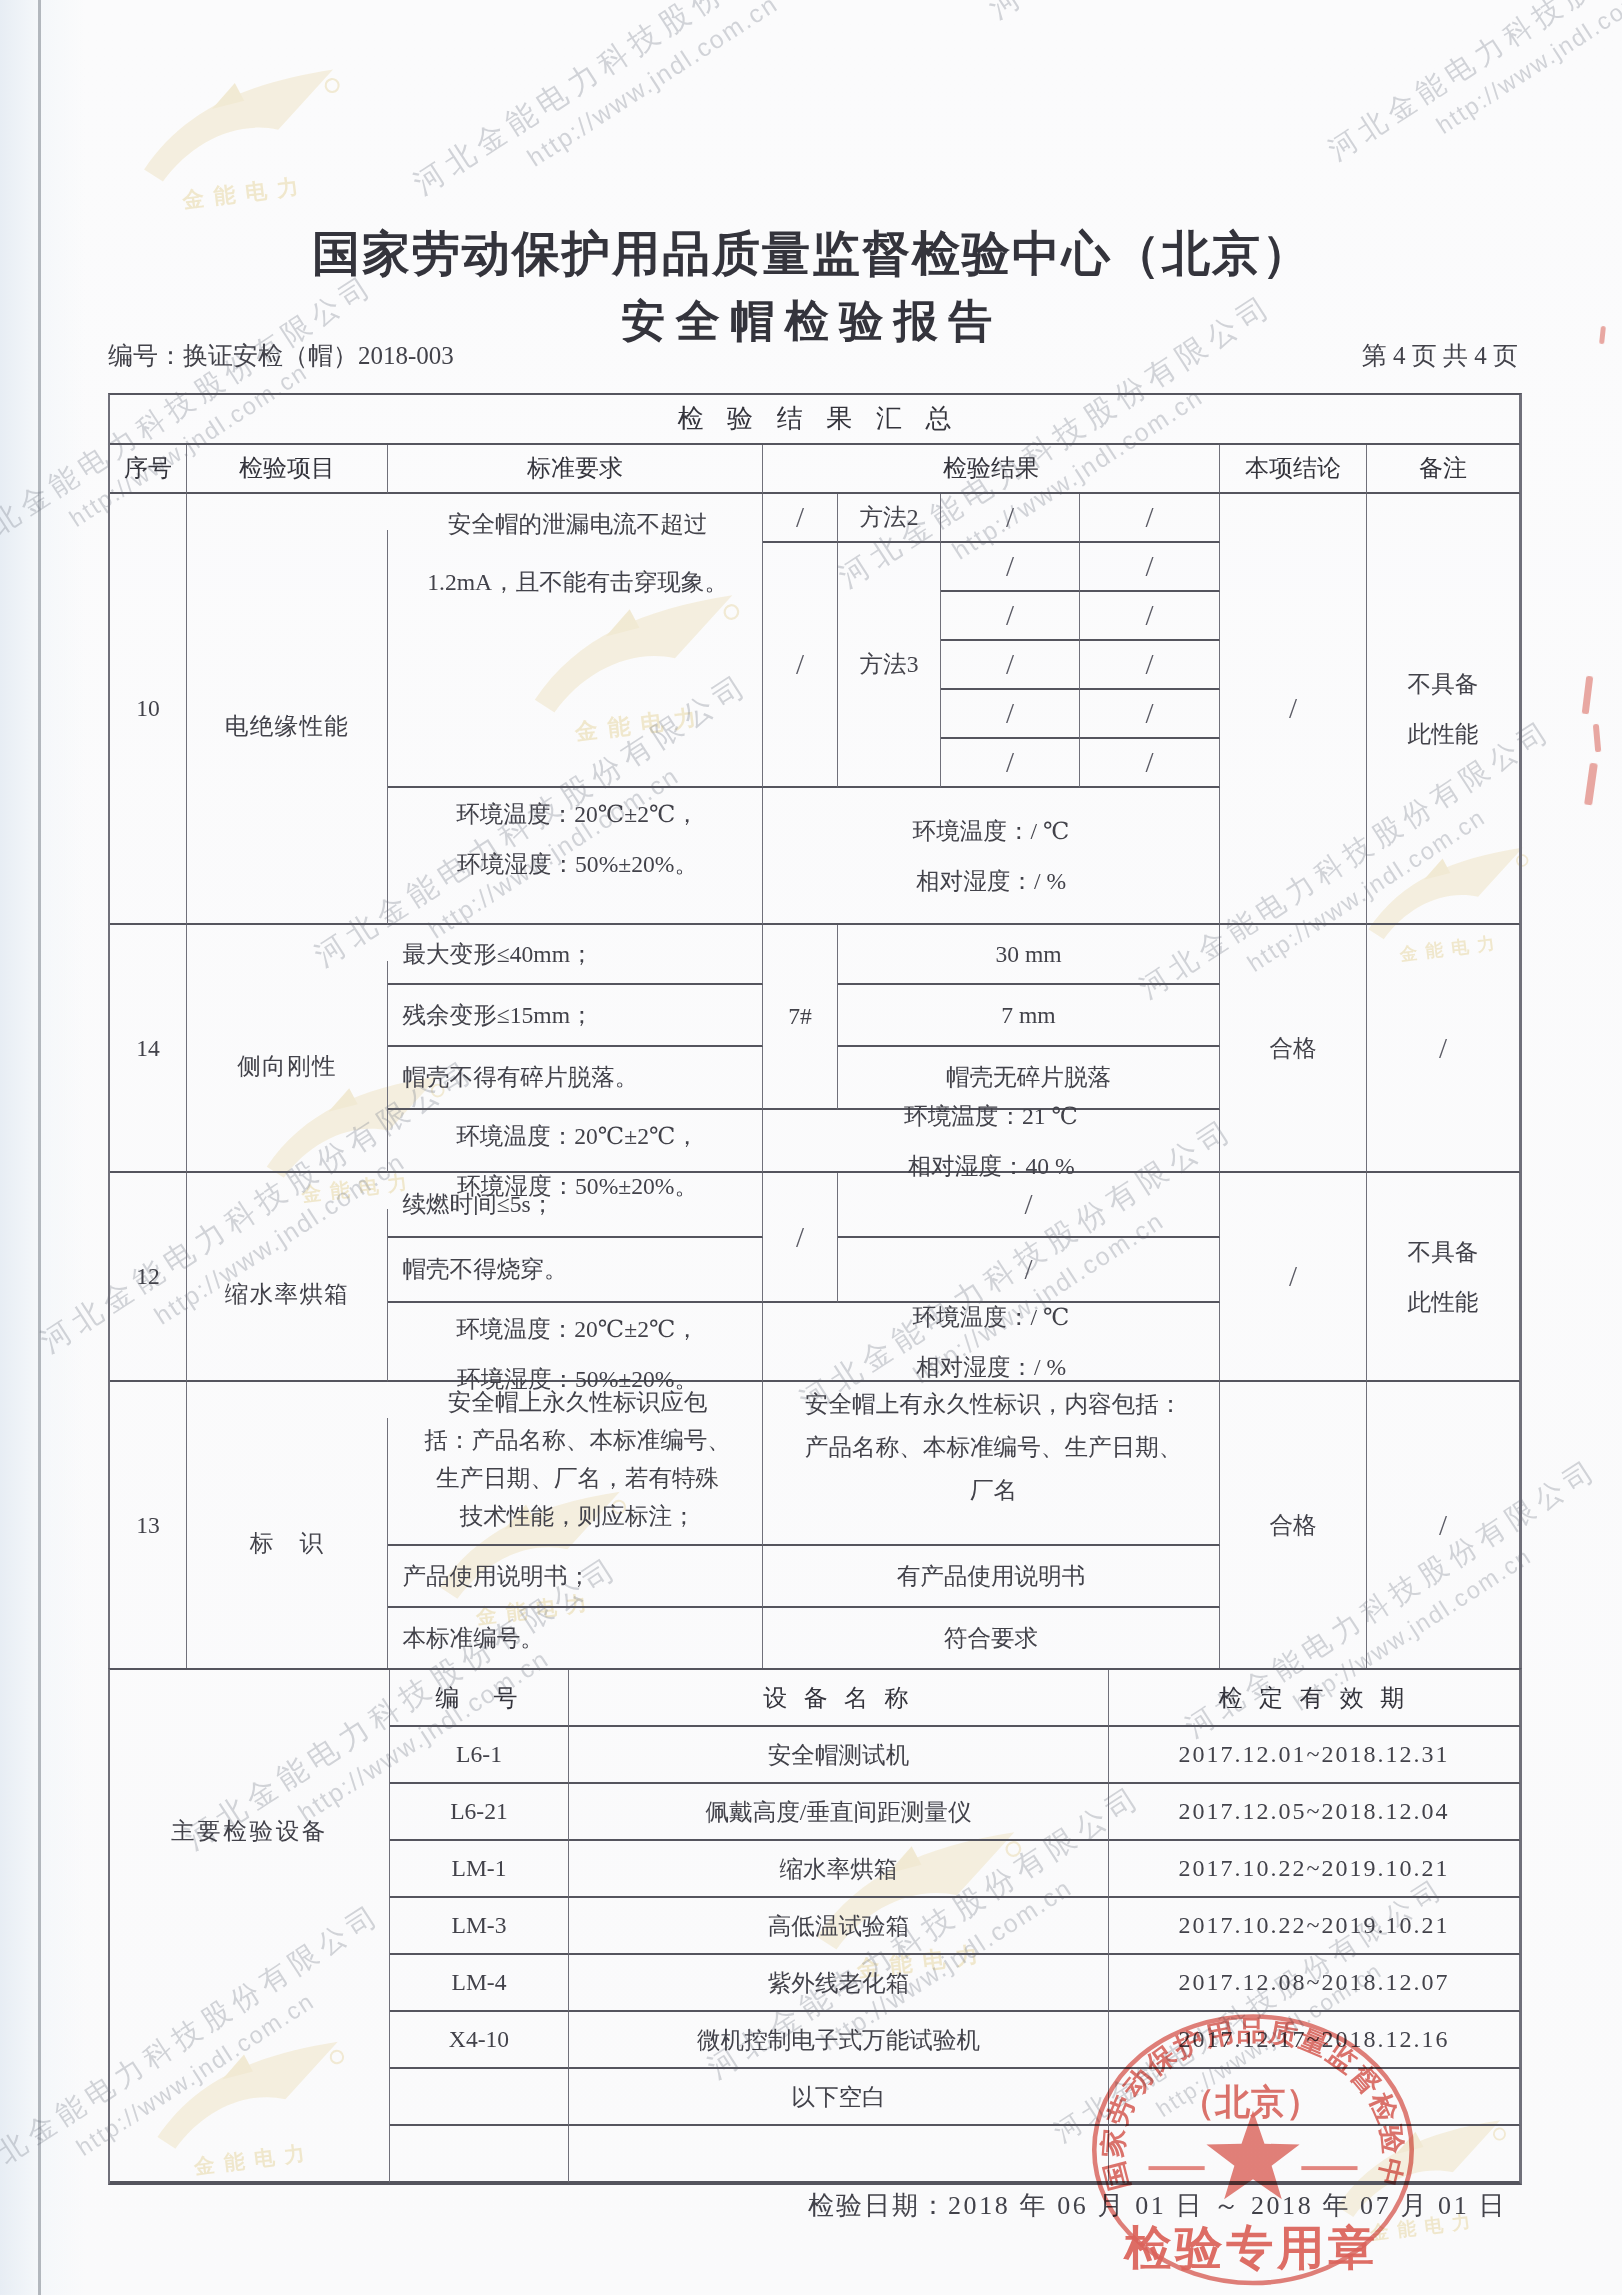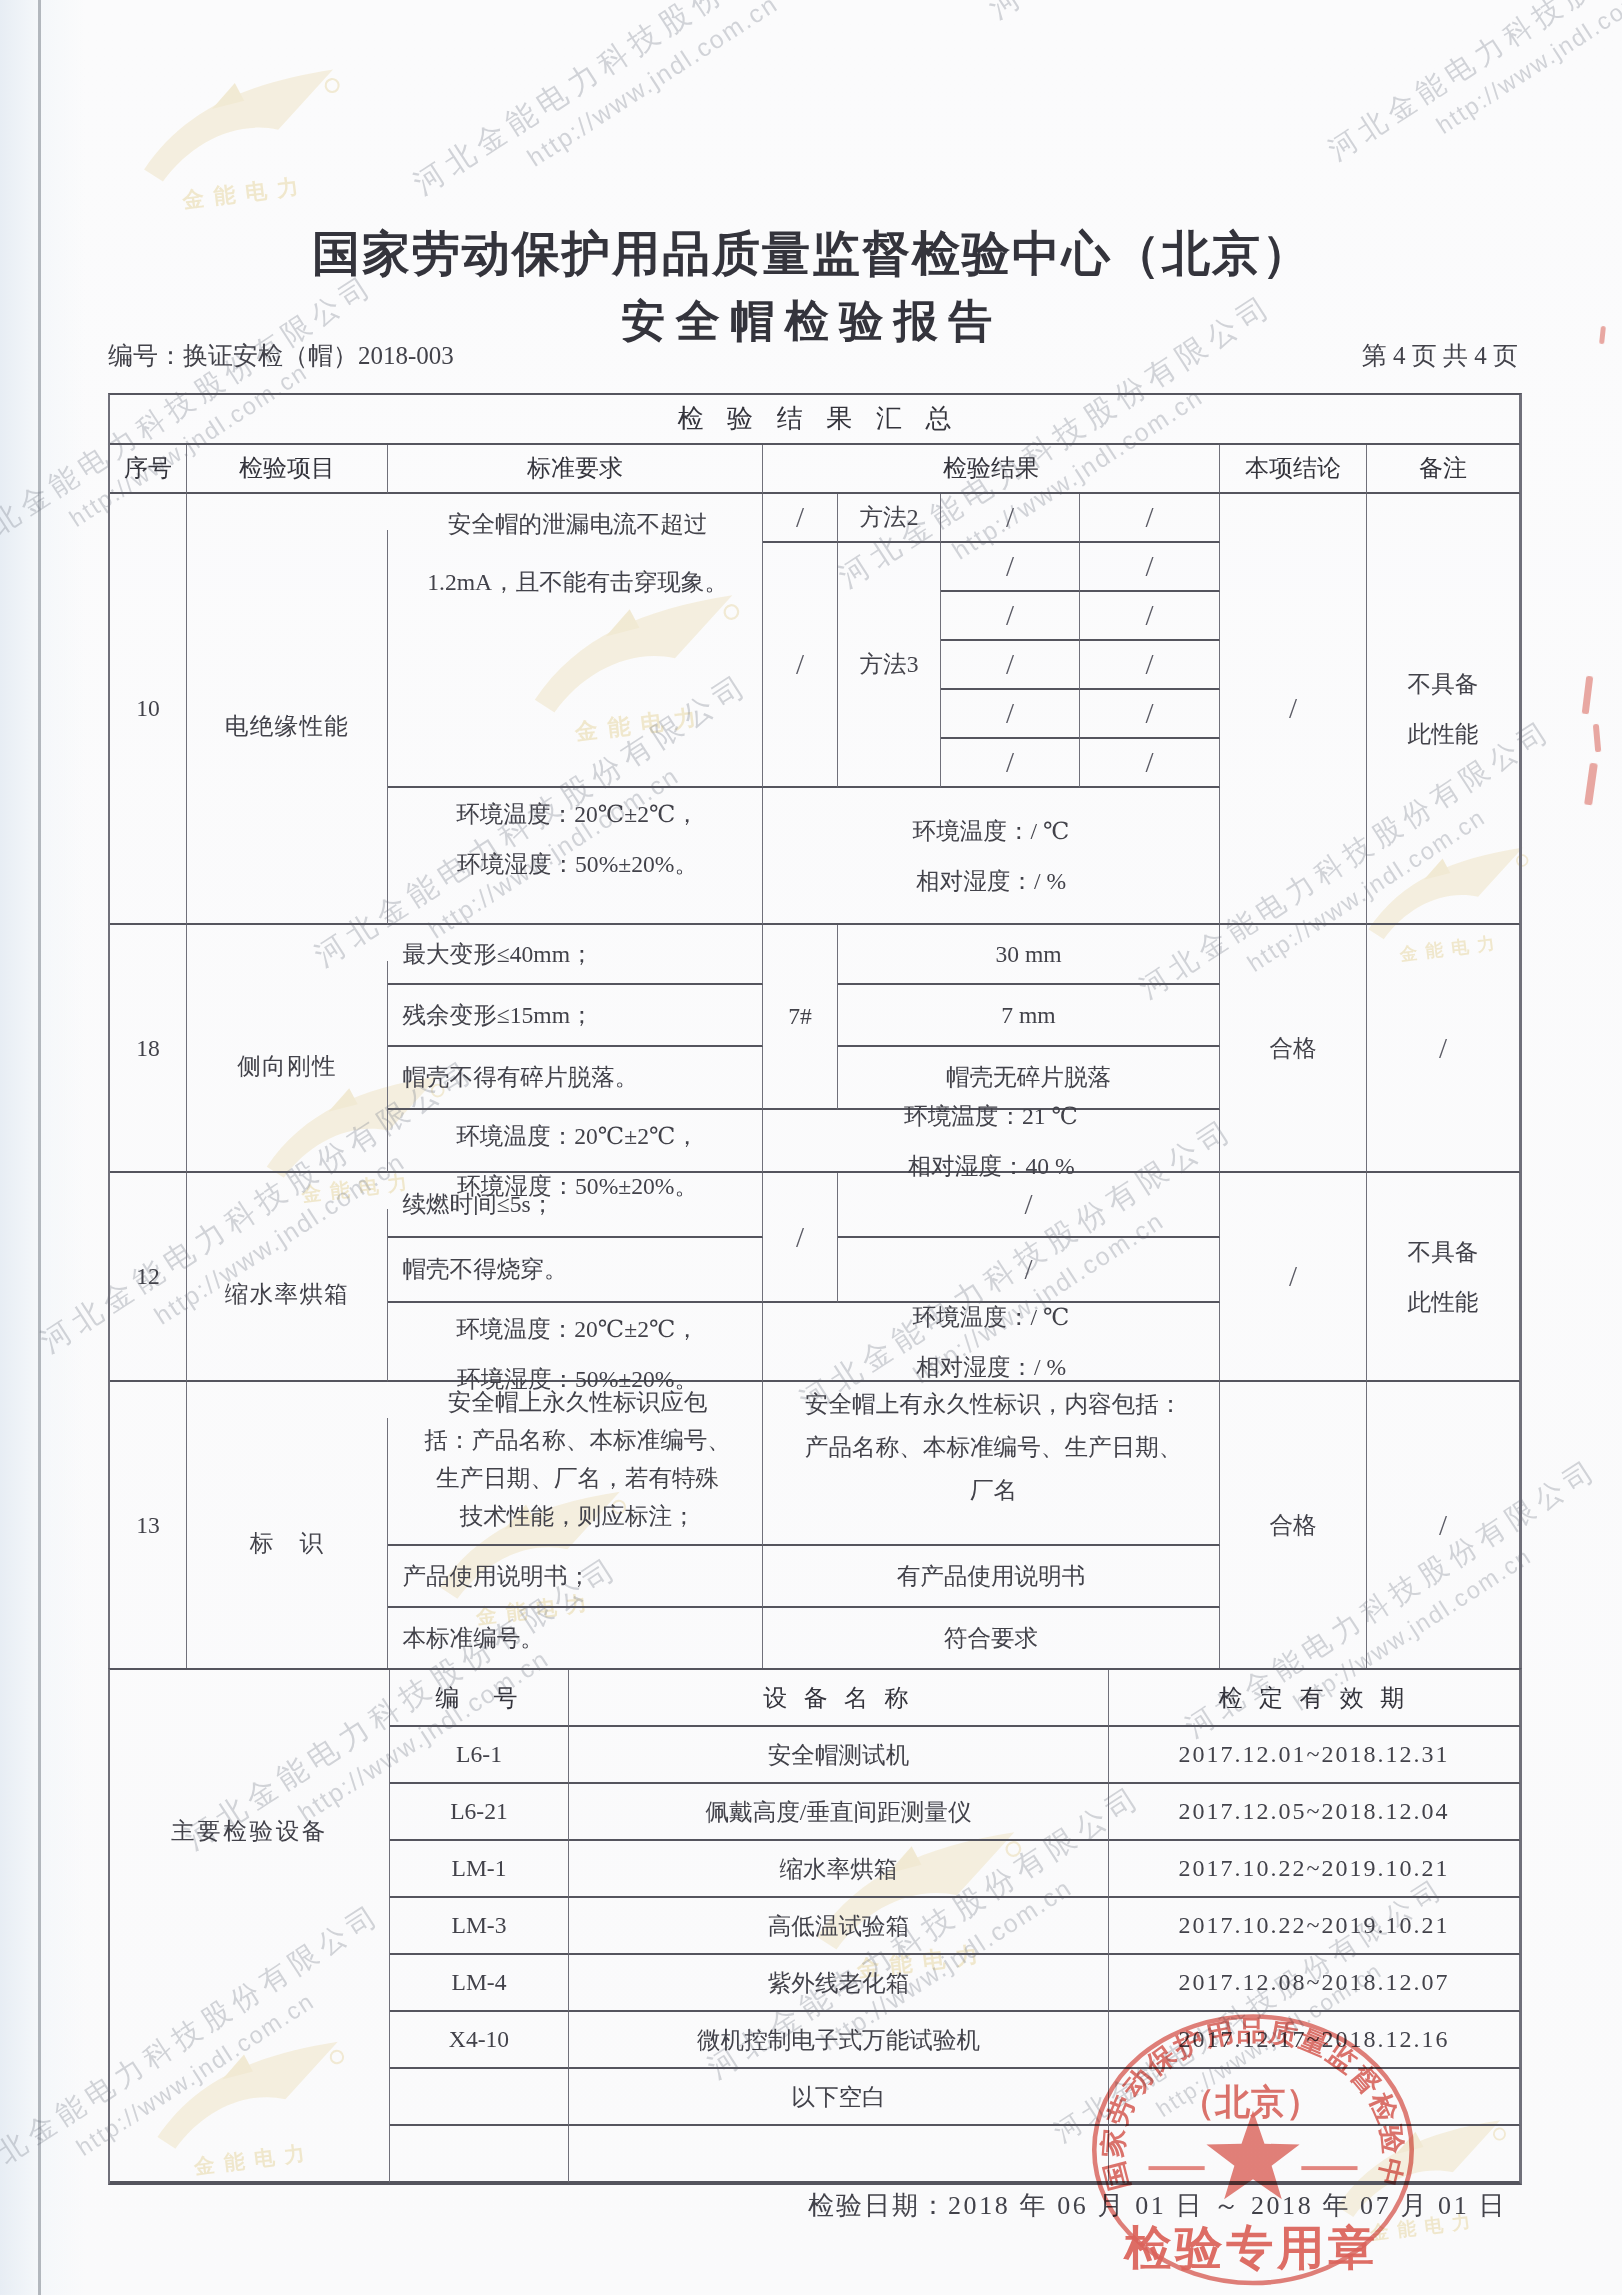--- a/index.html
+++ b/index.html
@@ -272,21 +272,21 @@
     <div class="c col lh-wide" style="grid-area:9/4/10/8">
       <span class="ln">环境温度：/ ℃</span>
       <span class="ln">相对湿度：/  %</span>
     </div>
     <div class="c slash" style="grid-area:3/8/10/9">/</div>
     <div class="c col lh-wide" style="grid-area:3/9/10/10">
       <span class="ln">不具备</span>
       <span class="ln">此性能</span>
     </div>
 
-    <div class="c" style="grid-area:10/1/14/2">18</div>
+    <div class="c" style="grid-area:10/1/14/2">14</div>
     <div class="c itemcell" style="grid-area:10/2/14/3">侧向刚性</div>
     <div class="c left" style="grid-area:10/3/11/4">最大变形≤40mm；</div>
     <div class="c left" style="grid-area:11/3/12/4">残余变形≤15mm；</div>
     <div class="c left" style="grid-area:12/3/13/4">帽壳不得有碎片脱落。</div>
     <div class="c col left lh-wide" style="grid-area:13/3/14/4">
       <span class="ln">环境温度：20℃±2℃，</span>
       <span class="ln">环境湿度：50%±20%。</span>
     </div>
     <div class="c" style="grid-area:10/4/13/5">7#</div>
     <div class="c" style="grid-area:10/5/11/8">30 mm</div>

